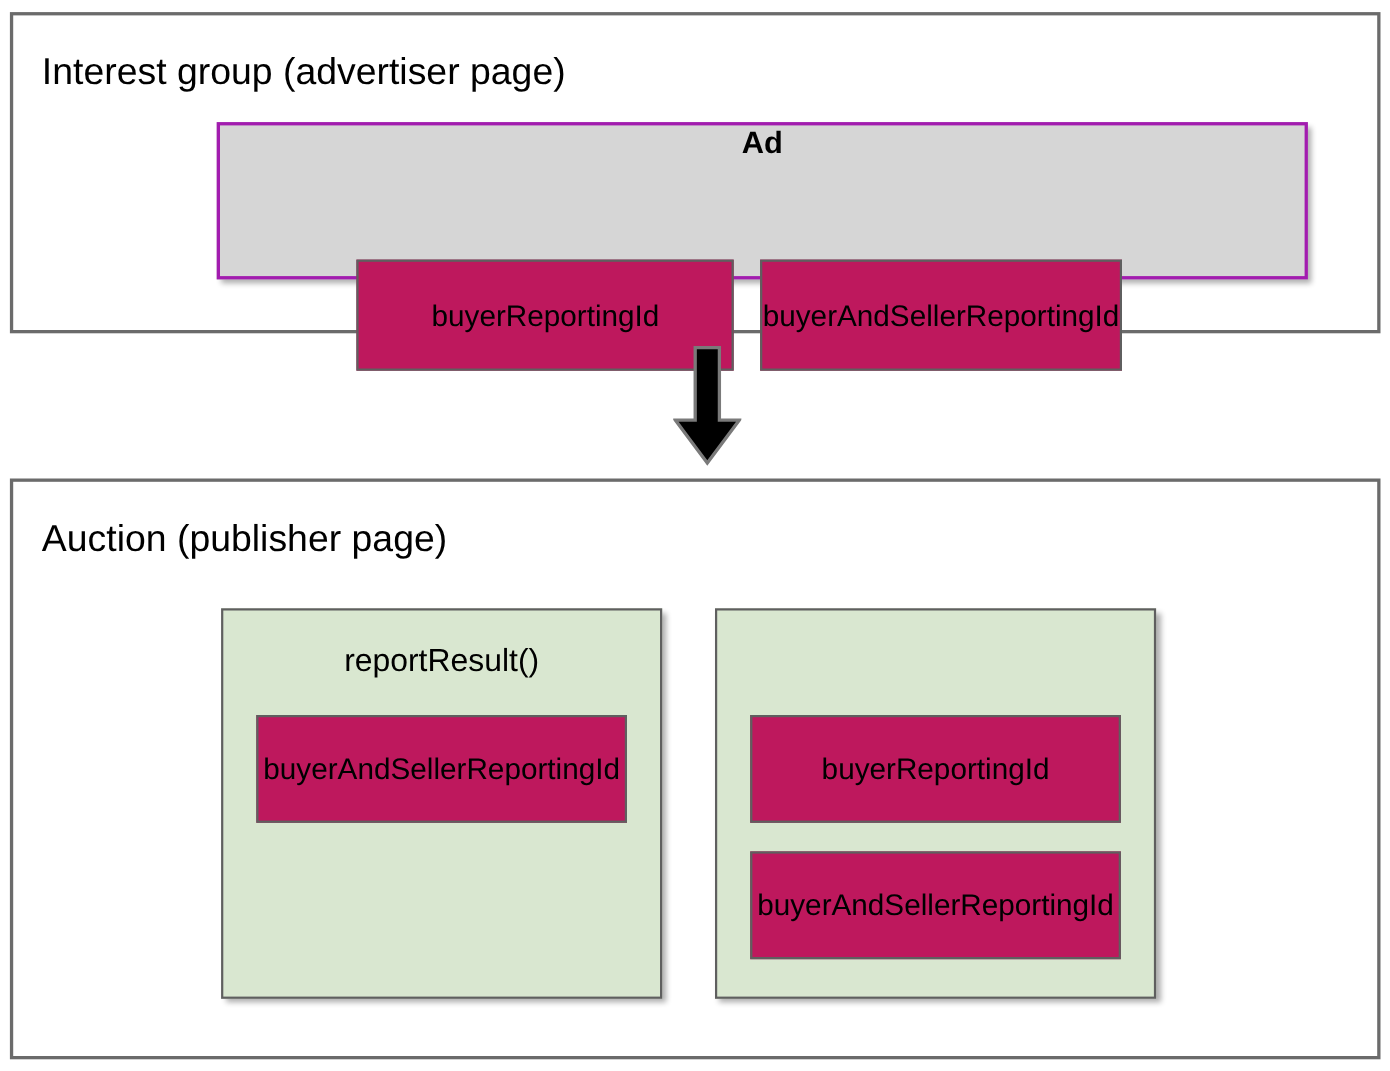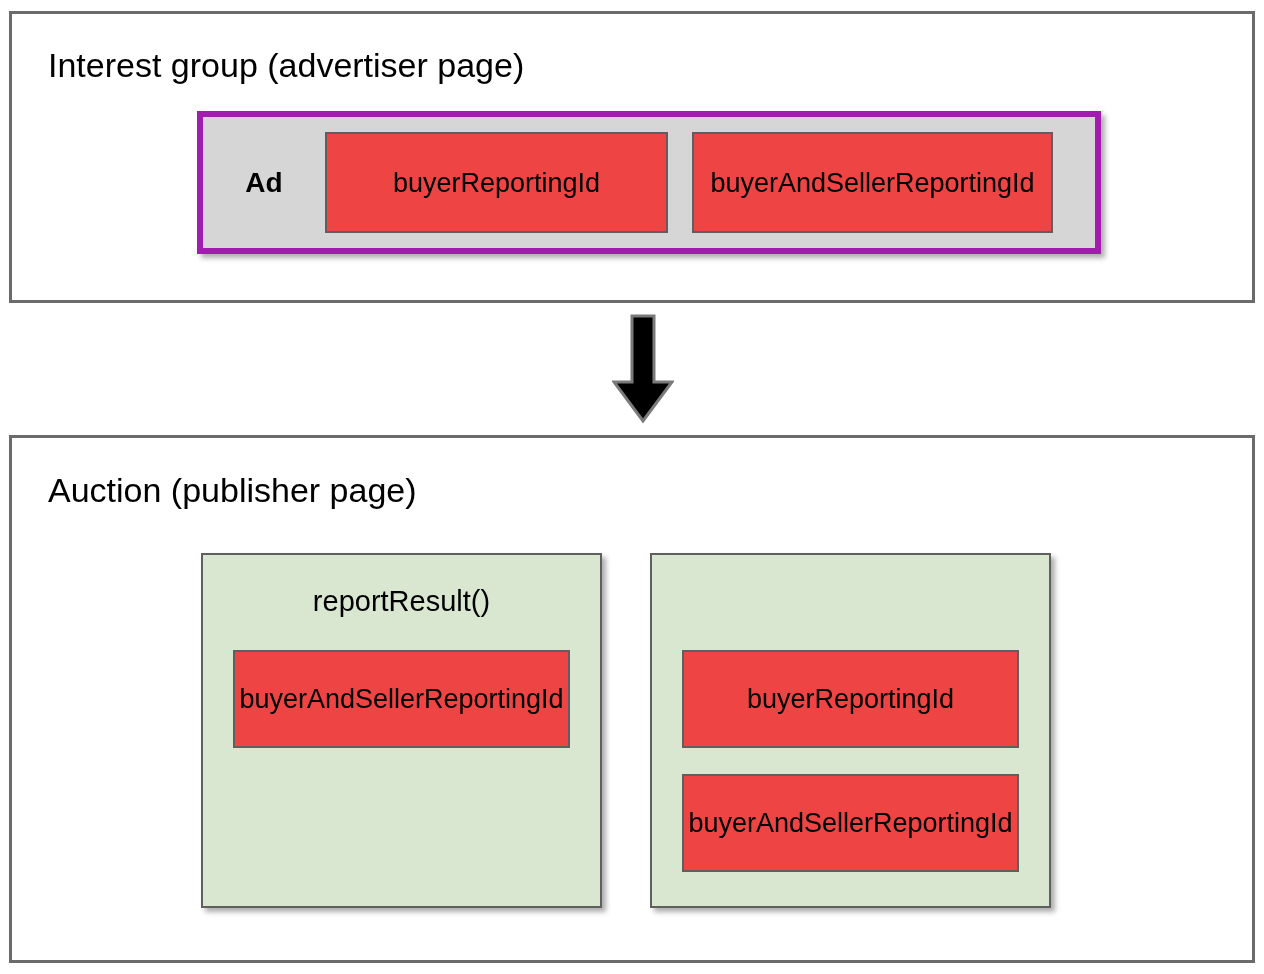--- a/index.html
+++ b/index.html
@@ -44,52 +44,52 @@
   }
 
   .section-title {
     position: absolute;
     left: 26px;
     font-size: 34px;
     line-height: 40px;
     font-weight: 400;
     color: #000000;
     white-space: nowrap;
-    margin-left: 10px;
   }
   #section-interest-group .section-title { top: 31px; }
   #section-auction .section-title { top: 32px; text-align: right; }
 
   
   #ad-container {
     position: absolute;
     box-sizing: border-box;
     left: 185px;
     top: 97px;
-    width: 904px;
+    width: 992px;
     height: 143px;
     background: #d6d6d6;
-    border: 6px solid #a21caf;
+    border: 3px solid #a21caf;
     box-shadow: 4px 4px 5px rgba(0,0,0,0.32);
     display: flex;
+    flex-direction: column;
     align-items: center;
   }
   #ad-label {
     width: 122px;
     text-align: center;
     font-size: 28px;
     font-weight: bold;
     color: #000000;
     flex: 0 0 122px;
   }
 
   
   .field-box {
     box-sizing: border-box;
-    background: #ef4444;
+    background: #be185d;
     border: 2px solid #5f5f5f;
     display: flex;
     align-items: center;
     justify-content: center;
     text-align: center;
     font-size: 27px;
     line-height: 34px;
     color: #000000;
   }
 

